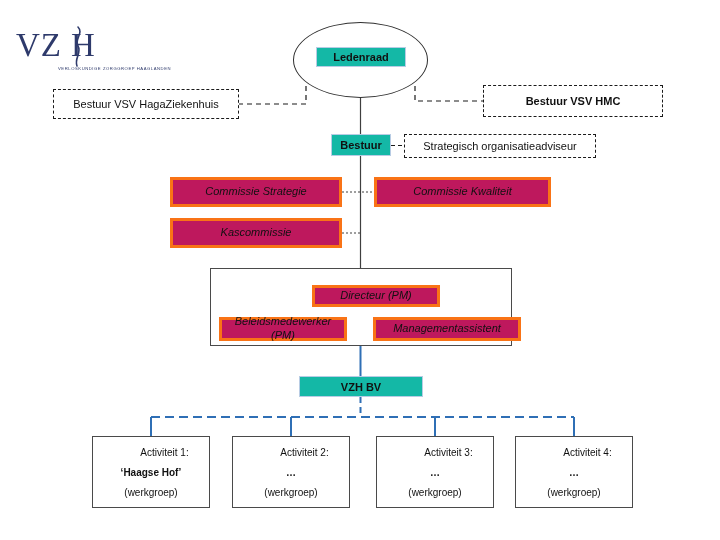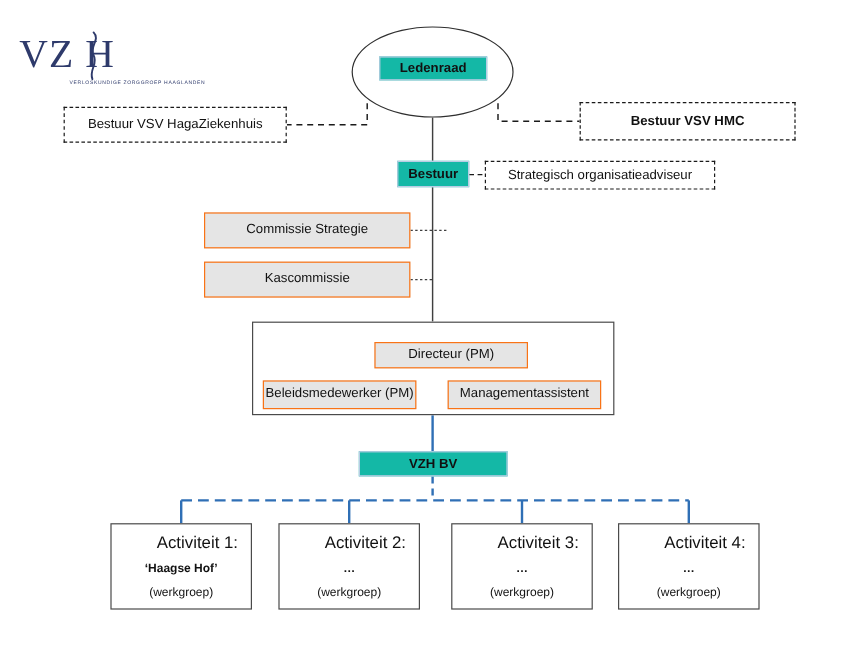--- a/index.html
+++ b/index.html
@@ -27,29 +27,30 @@
 
   
   #logo {
     left: 14px; top: 22px;
     width: 160px; height: 56px;
   }
   #logo svg { display: block; }
 
   
   .box {
-    border: 1px solid #f97316;
-    background: #e5e5e5;
+    border: 3px solid #f97316;
+    background: #be185d;
     display: flex;
     align-items: center;
     justify-content: center;
     text-align: center;
     font-size: 11px;
     line-height: 1.25;
     color: #111111;
+    font-style: italic;
   }
   .box-dashed {
     border: 1px dashed #1a1a1a;
     background: #ffffff;
     display: flex;
     align-items: center;
     justify-content: center;
     text-align: center;
     font-size: 11px;
     color: #111111;
@@ -85,41 +86,41 @@
   #node-bestuur-hmc { left: 483px; top: 85px; width: 180px; height: 32px; font-weight: bold; }
   #node-bestuur { left: 331px; top: 134px; width: 60px; height: 22px; }
   #node-adviseur { left: 404px; top: 134px; width: 192px; height: 24px; }
   #node-comm-strategie { left: 170px; top: 177px; width: 172px; height: 30px; }
   #node-comm-kwaliteit { left: 374px; top: 177px; width: 177px; height: 30px; }
   #node-kascommissie { left: 170px; top: 218px; width: 172px; height: 30px; }
 
   #mgmt-container { left: 210px; top: 268px; width: 302px; height: 78px; }
   #node-directeur { left: 296px; top: 285px; width: 128px; height: 22px; margin-left: 16px; }
   #node-beleid { left: 219px; top: 317px; width: 128px; height: 24px; }
-  #node-assistent { left: 373px; top: 317px; width: 128px; height: 24px; }
+  #node-assistent { left: 373px; top: 317px; width: 148px; height: 24px; }
 
   #node-vzhbv { left: 299px; top: 376px; width: 124px; height: 21px; }
 
   .act-box {
     top: 436px; width: 118px; height: 72px;
     border: 1px solid #4a4a4a;
     background: #ffffff;
     display: flex;
     flex-direction: column;
     align-items: center;
     justify-content: center;
     gap: 9px;
     font-size: 10px;
     color: #111111;
   }
   #node-act1 { left: 92px; }
   #node-act2 { left: 232px; }
   #node-act3 { left: 376px; }
   #node-act4 { left: 515px; }
-  .act-title { font-size: 14px; margin-left: 27px; }
+  .act-title { font-size: 10px; margin-left: 27px; }
   .act-name  { font-size: 10px; font-weight: bold; }
   .act-sub   { font-size: 10px; }
 
   
   #footer {
     left: 0; top: 518px; width: 720px;
     text-align: center;
     font-size: 8px;
     color: #9a9a9a;
   }
@@ -174,20 +175,21 @@
   <div id="node-bestuur-haga" class="abs box-dashed">Bestuur VSV HagaZiekenhuis</div>
 
   <div id="node-bestuur-hmc" class="abs box-dashed">Bestuur VSV HMC</div>
 
   <div id="node-bestuur" class="abs box-fill">Bestuur</div>
 
   <div id="node-adviseur" class="abs box-dashed">Strategisch organisatieadviseur</div>
 
   <div id="node-comm-strategie" class="abs box">Commissie Strategie</div>
 
+  <div id="node-comm-kwaliteit" class="abs box">Commissie Kwaliteit</div>
 
   <div id="node-kascommissie" class="abs box">Kascommissie</div>
 
   <div id="mgmt-container" class="abs container-box"></div>
 
   <div id="node-directeur" class="abs box">Directeur (PM)</div>
 
   <div id="node-beleid" class="abs box">Beleidsmedewerker (PM)</div>
 
   <div id="node-assistent" class="abs box">Managementassistent</div>

